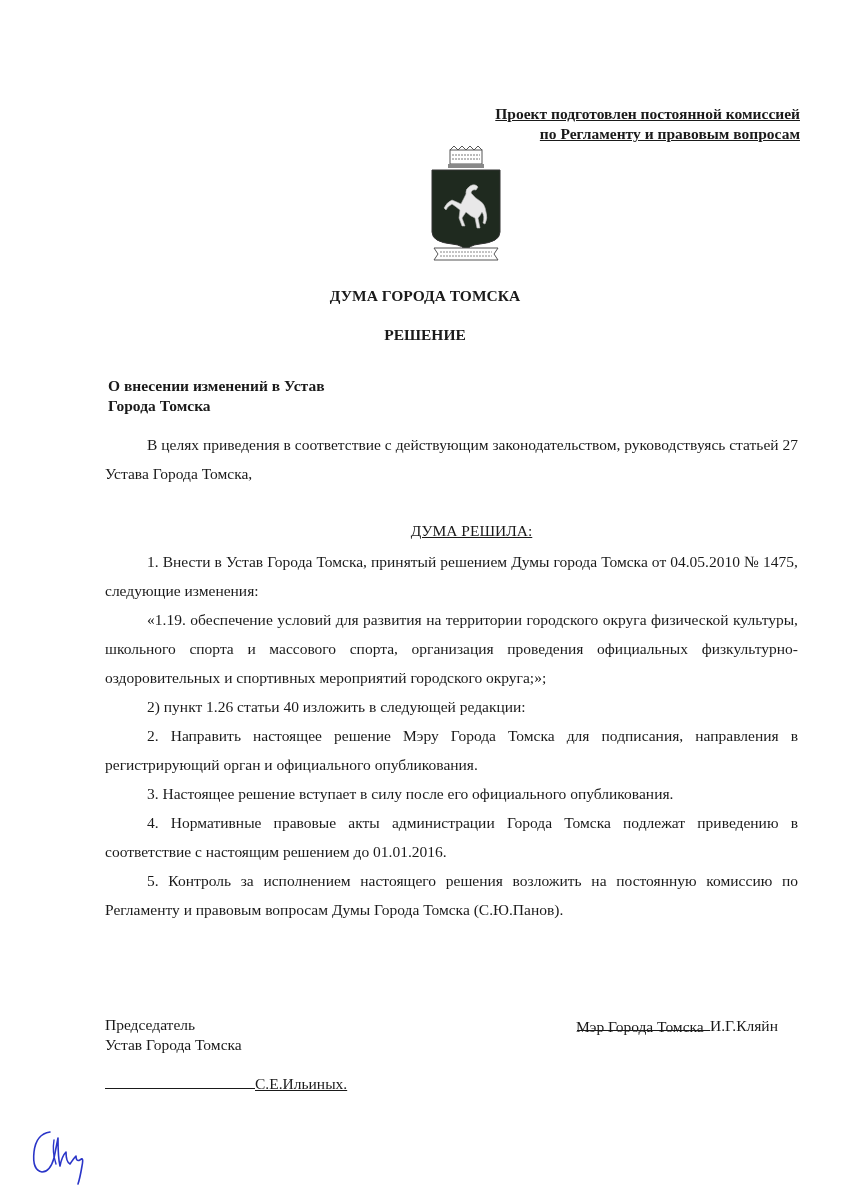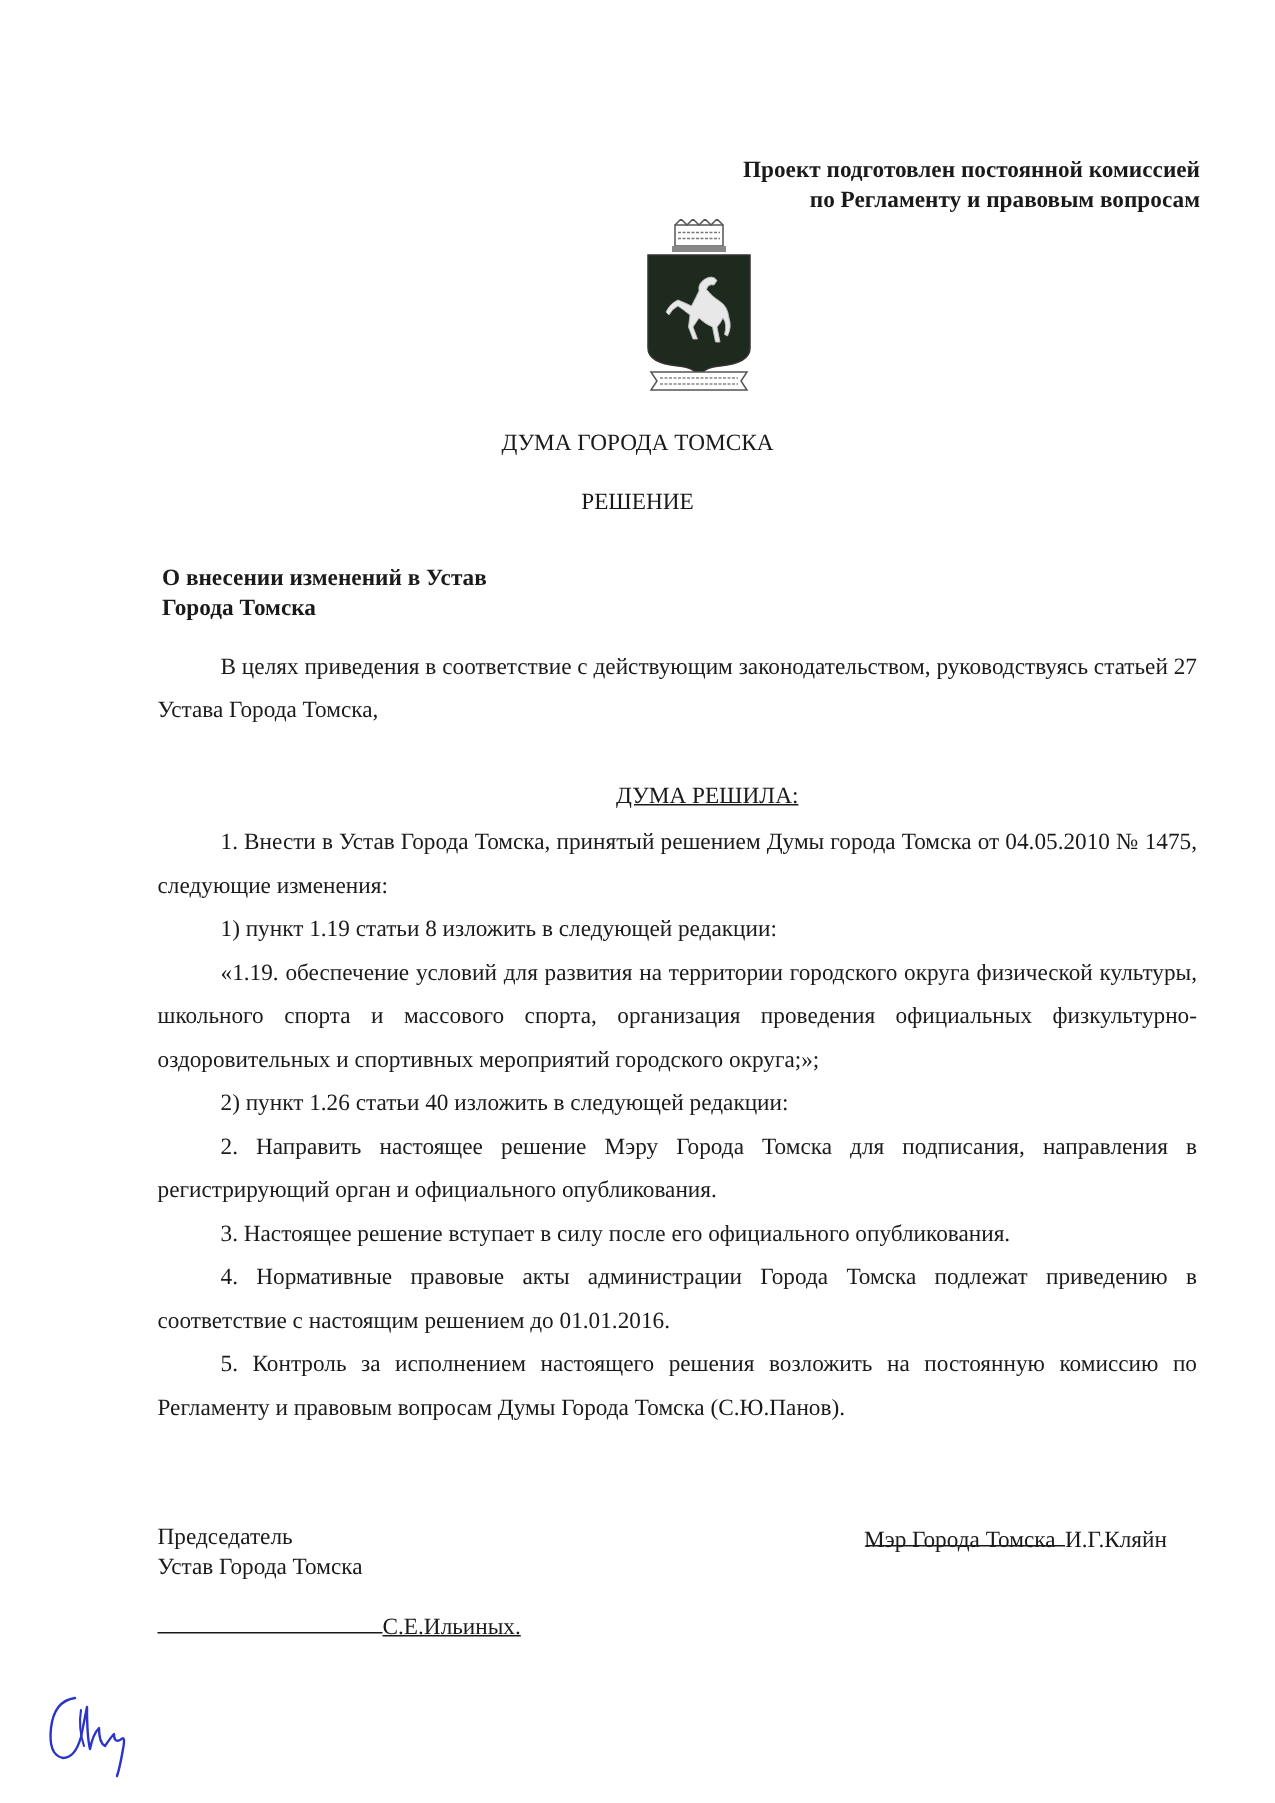--- a/index.html
+++ b/index.html
@@ -16,32 +16,33 @@
       color: #1a1a1a;
     }
     .abs { position: absolute; }
     .header-note {
       right: 50px;
       top: 104px;
       text-align: right;
       font-weight: bold;
       font-size: 15.5px;
       line-height: 20px;
+      text-decoration: underline;
     }
     .emblem {
       left: 428px;
       top: 146px;
       width: 76px;
       height: 120px;
     }
     .center-title {
       left: 0;
       width: 850px;
       text-align: center;
-      font-weight: normal;
+      font-weight: bold;
       font-size: 15.5px;
     }
     .subject {
       left: 108px;
       top: 376px;
       font-weight: bold;
       font-size: 15.5px;
       line-height: 20px;
     }
     .body-text {
@@ -119,21 +120,20 @@
 
 <div class="abs subject">
   <div>О внесении изменений в Устав</div>
   <div>Города Томска</div>
 </div>
 
 <div class="abs body-text" style="top:430px;">
   <p class="para last-line-left">В целях приведения в соответствие с действующим законодательством, руководствуясь статьей 27 Устава Города Томска,</p>
   <div class="resolved">ДУМА РЕШИЛА:</div>
   <p class="para last-line-left">1. Внести в Устав Города Томска, принятый решением Думы города Томска от 04.05.2010 № 1475, следующие изменения:</p>
-  <p class="para last-line-left">1) пункт 1.19 статьи 8 изложить в следующей редакции:</p>
   <p class="para last-line-left">«1.19. обеспечение условий для развития на территории городского округа физической культуры, школьного спорта и массового спорта, организация проведения официальных физкультурно-оздоровительных и спортивных мероприятий городского округа;»;</p>
   <p class="para last-line-left">2) пункт 1.26 статьи 40 изложить в следующей редакции:</p>
   <p class="para last-line-left">2. Направить настоящее решение Мэру Города Томска для подписания, направления в регистрирующий орган и официального опубликования.</p>
   <p class="para last-line-left">3. Настоящее решение вступает в силу после его официального опубликования.</p>
   <p class="para last-line-left">4. Нормативные правовые акты администрации Города Томска подлежат приведению в соответствие с настоящим решением до 01.01.2016.</p>
   <p class="para last-line-left">5. Контроль за исполнением настоящего решения возложить на постоянную комиссию по Регламенту и правовым вопросам Думы Города Томска (С.Ю.Панов).</p>
 </div>
 
 <div class="abs sig-block" style="left:105px; top:1015px;">
   <div>Председатель</div>

